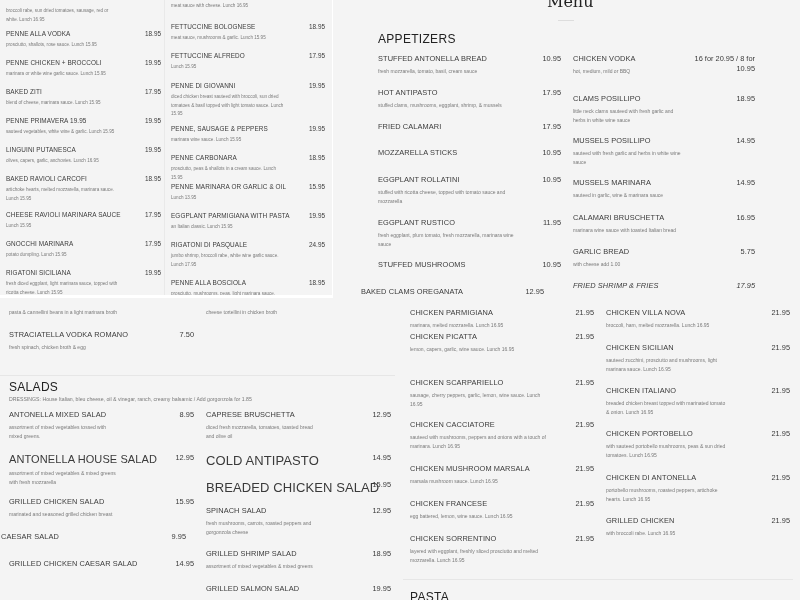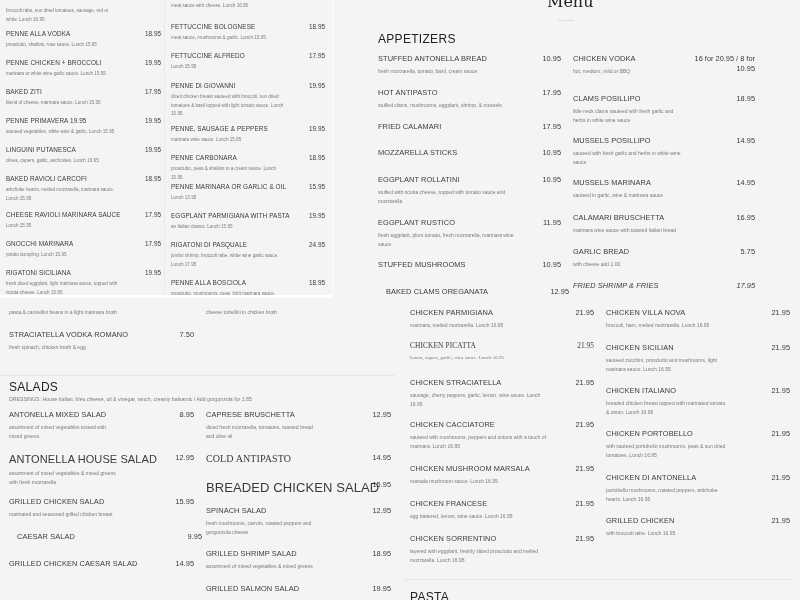--- a/index.html
+++ b/index.html
@@ -160,21 +160,21 @@
       <div class="item" style="left: 45px; top: 218px; width: 183px;">
         <div class="name" style="font-size: 7.4px;">EGGPLANT RUSTICO</div>
         <div class="desc" style="width: 140px; font-size: 5px;">fresh eggplant, plum tomato, fresh mozzarella, marinara wine sauce</div>
         <div class="price" style="right: 0px; top: 0px; font-size: 7.4px;">11.95</div>
       </div>
       <div class="item" style="left: 45px; top: 260px; width: 183px;">
         <div class="name" style="font-size: 7.4px;">STUFFED MUSHROOMS</div>
         <div class="desc" style="width: 140px; font-size: 5px;"></div>
         <div class="price" style="right: 0px; top: 0px; font-size: 7.4px;">10.95</div>
       </div>
-      <div class="item" style="left: 53px; top: 287px; width: 183px;">
+      <div class="item" style="left: 28px; top: 287px; width: 183px;">
         <div class="name" style="font-size: 7.4px;">BAKED CLAMS OREGANATA</div>
         <div class="desc" style="width: 140px; font-size: 5px;"></div>
         <div class="price" style="right: 0px; top: 0px; font-size: 7.4px;">12.95</div>
       </div>
     </div>
   <div id="app-right">
       <div class="item" style="left: 240px; top: 54px; width: 182px;">
         <div class="name" style="font-size: 7.4px;">CHICKEN VODKA</div>
         <div class="desc" style="width: 110px; font-size: 5px;">hot, medium, mild or BBQ</div>
         <div class="price" style="right: 0px; top: 0px; width: 70px; white-space: normal; line-height: 10px; font-size: 7.4px;">16 for 20.95 / 8 for 10.95</div>
@@ -244,39 +244,39 @@
       <div class="item" style="left: 9px; top: 155px; width: 185px;">
         <div class="name" style="font-size: 11px;">ANTONELLA HOUSE SALAD</div>
         <div class="desc" style="width: 110px; font-size: 5px;">assortment of mixed vegetables &amp; mixed greens with fresh mozzarella</div>
         <div class="price" style="right: 0px; top: 0px; font-size: 7.4px;">12.95</div>
       </div>
       <div class="item" style="left: 9px; top: 199px; width: 185px;">
         <div class="name" style="font-size: 7.4px;">GRILLED CHICKEN SALAD</div>
         <div class="desc" style="width: 110px; font-size: 5px;">marinated and seasoned grilled chicken breast</div>
         <div class="price" style="right: 0px; top: 0px; font-size: 7.4px;">15.95</div>
       </div>
-      <div class="item" style="left: 17px; top: 234px; width: 185px;">
+      <div class="item" style="left: 1px; top: 234px; width: 185px;">
         <div class="name" style="font-size: 7.4px;">CAESAR SALAD</div>
         <div class="desc" style="width: 110px; font-size: 5px;"></div>
         <div class="price" style="right: 0px; top: 0px; font-size: 7.4px;">9.95</div>
       </div>
       <div class="item" style="left: 9px; top: 261px; width: 185px;">
         <div class="name" style="font-size: 7.4px;">GRILLED CHICKEN CAESAR SALAD</div>
         <div class="desc" style="width: 110px; font-size: 5px;"></div>
         <div class="price" style="right: 0px; top: 0px; font-size: 7.4px;">14.95</div>
       </div>
     </div>
   <div id="salads-right">
       <div class="item" style="left: 206px; top: 112px; width: 185px;">
         <div class="name" style="font-size: 7.4px;">CAPRESE BRUSCHETTA</div>
         <div class="desc" style="width: 110px; font-size: 5px;">diced fresh mozzarella, tomatoes, toasted bread and olive oil</div>
         <div class="price" style="right: 0px; top: 0px; font-size: 7.4px;">12.95</div>
       </div>
       <div class="item" style="left: 206px; top: 155px; width: 185px;">
-        <div class="name" style="font-size: 10px; font-family: Liberation Serif, serif;">COLD ANTIPASTO</div>
+        <div class="name" style="font-size: 13px;">COLD ANTIPASTO</div>
         <div class="desc" style="width: 110px; font-size: 5px;"></div>
         <div class="price" style="right: 0px; top: 0px; font-size: 7.4px;">14.95</div>
       </div>
       <div class="item" style="left: 206px; top: 182px; width: 185px;">
         <div class="name" style="font-size: 13px;">BREADED CHICKEN SALAD</div>
         <div class="desc" style="width: 110px; font-size: 5px;"></div>
         <div class="price" style="right: 0px; top: 0px; font-size: 7.4px;">15.95</div>
       </div>
       <div class="item" style="left: 206px; top: 208px; width: 185px;">
         <div class="name" style="font-size: 7.4px;">SPINACH SALAD</div>
@@ -296,27 +296,27 @@
     </div>
 </div>
 
 <div class="tile" style="left:403px;top:298px;width:397px;height:302px;">
   <div id="chicken-left">
       <div class="item" style="left: 7px; top: 10px; width: 184px;">
         <div class="name" style="font-size: 7.4px;">CHICKEN PARMIGIANA</div>
         <div class="desc" style="width: 140px; font-size: 5px;">marinara, melted mozzarella. Lunch 16.95</div>
         <div class="price" style="right: 0px; top: 0px; font-size: 7.4px;">21.95</div>
       </div>
-      <div class="item" style="left: 7px; top: 43px; width: 184px; font-family: Liberation Serif, serif;">
+      <div class="item" style="left: 7px; top: 34px; width: 184px;">
         <div class="name" style="font-size: 7.4px;">CHICKEN PICATTA</div>
         <div class="desc" style="width: 140px; font-size: 5px;">lemon, capers, garlic, wine sauce. Lunch 16.95</div>
         <div class="price" style="right: 0px; top: 0px; font-size: 7.4px;">21.95</div>
       </div>
       <div class="item" style="left: 7px; top: 80px; width: 184px;">
-        <div class="name" style="font-size: 7.4px;">CHICKEN STRACIATELLA</div>
+        <div class="name" style="font-size: 7.4px;">CHICKEN SCARPARIELLO</div>
         <div class="desc" style="width: 140px; font-size: 5px;">sausage, cherry peppers, garlic, lemon, wine sauce. Lunch 16.95</div>
         <div class="price" style="right: 0px; top: 0px; font-size: 7.4px;">21.95</div>
       </div>
       <div class="item" style="left: 7px; top: 122px; width: 184px;">
         <div class="name" style="font-size: 7.4px;">CHICKEN CACCIATORE</div>
         <div class="desc" style="width: 140px; font-size: 5px;">sauteed with mushrooms, peppers and onions with a touch of marinara. Lunch 16.95</div>
         <div class="price" style="right: 0px; top: 0px; font-size: 7.4px;">21.95</div>
       </div>
       <div class="item" style="left: 7px; top: 166px; width: 184px;">
         <div class="name" style="font-size: 7.4px;">CHICKEN MUSHROOM MARSALA</div>

